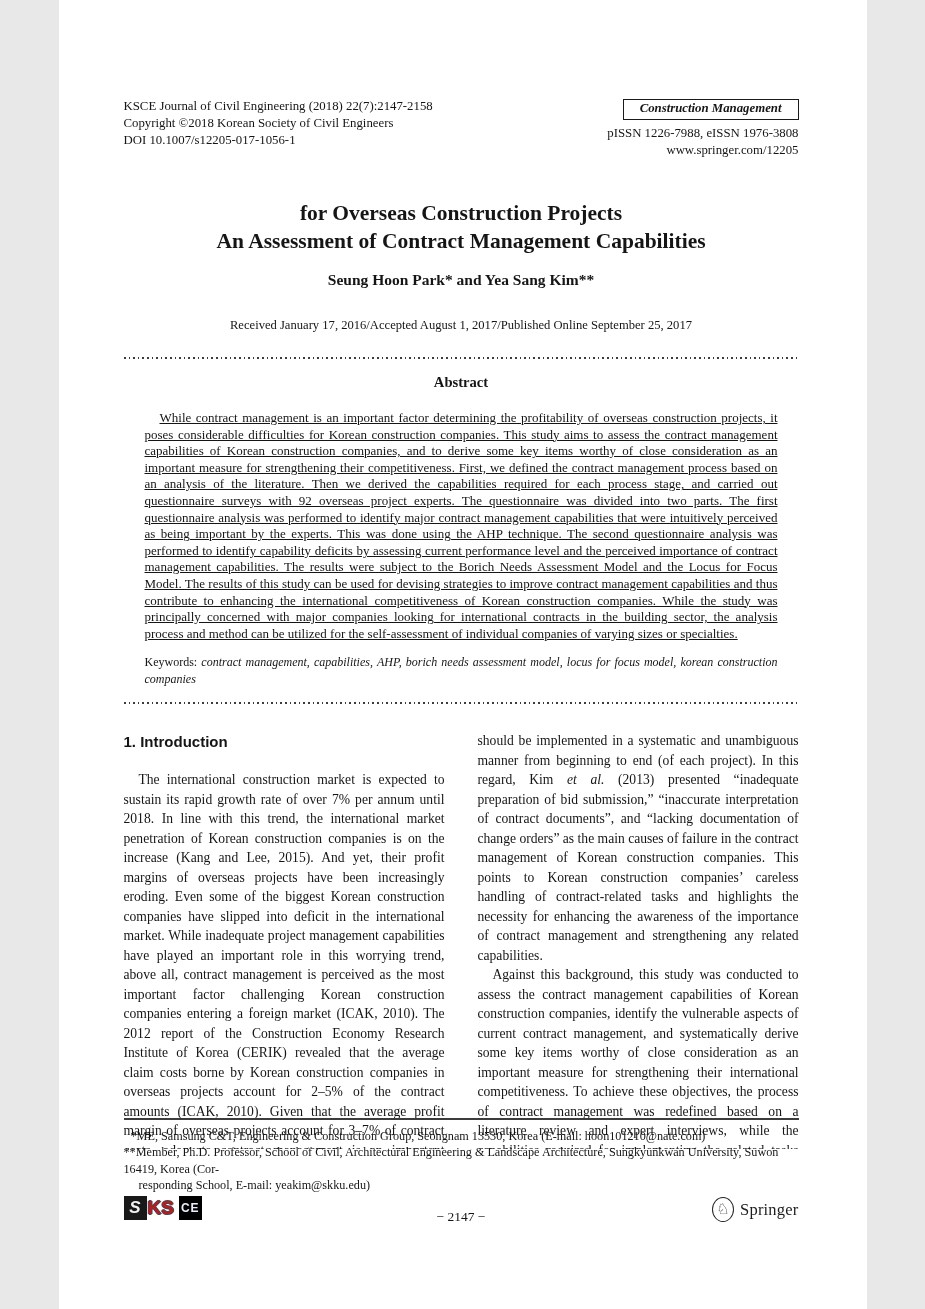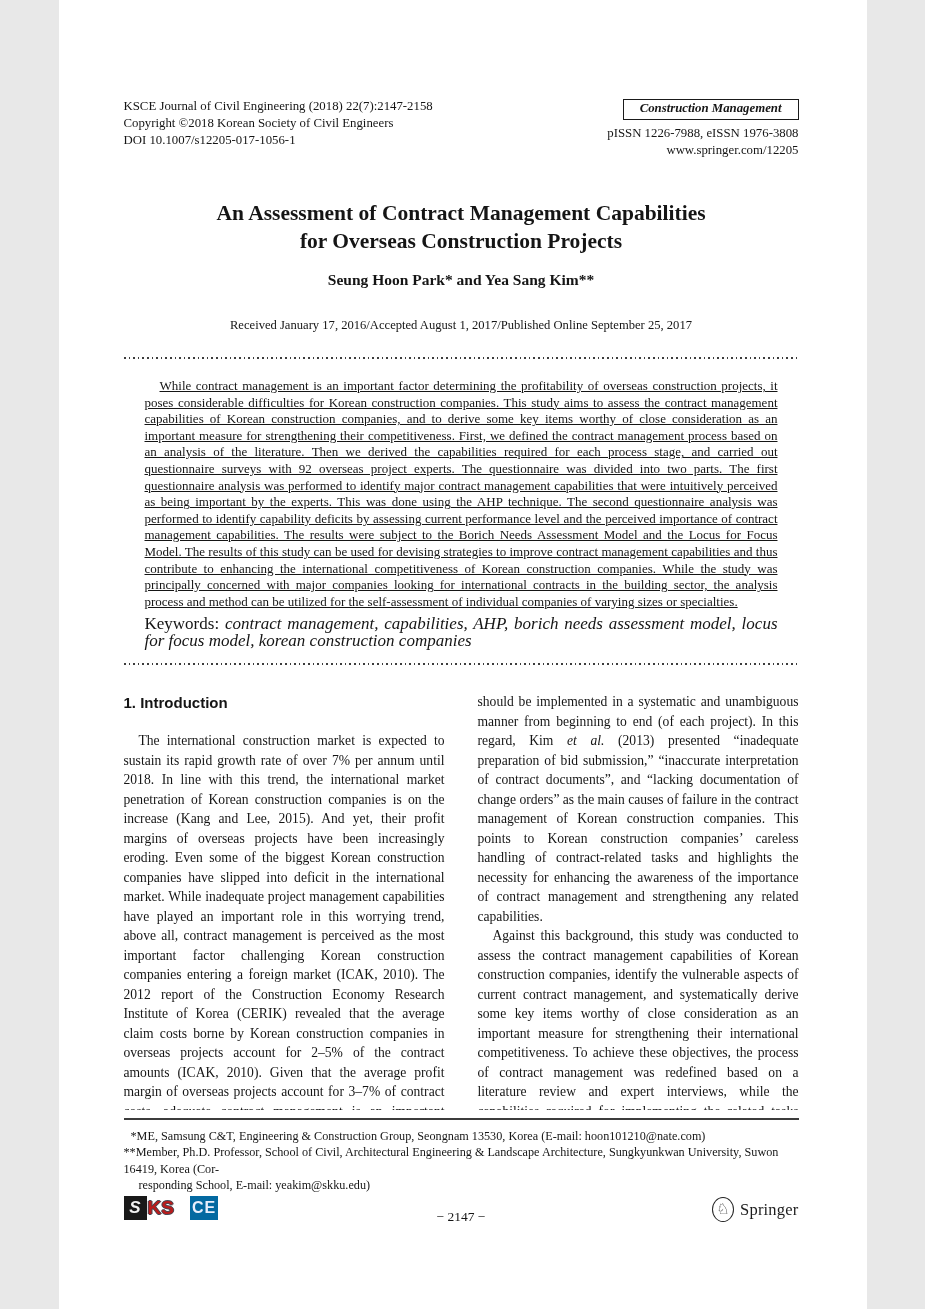--- a/index.html
+++ b/index.html
@@ -40,22 +40,22 @@
   .dotted-rule.second { margin-top:14px; }
 
   
   .abs-head { margin-top:15px; text-align:center; font-size:14.6px; font-weight:bold; }
   .abs-body {
     margin-top:19px; padding:0 21px;
     font-size:13px; line-height:16.6px;
     text-align:justify; text-indent:15px;text-decoration:underline;
   }
   .keywords {
-    margin-top:5px; padding:0 21px;
-    font-size:17px; line-height:17px; text-align:justify;
+    margin-top:12px; padding:0 21px;
+    font-size:12px; line-height:17px; text-align:justify;
   }
   .run-italic { font-style:italic; }
 
   
   .cols { display:flex; gap:33px; margin-top:27px; max-height:418px; overflow:hidden; }
   .col { width:50%; }
   .sec-head {
     font-family:"Liberation Sans", sans-serif;
     font-size:15px; font-weight:bold; margin:2px 0 20px 0;
   }
@@ -80,22 +80,22 @@
     width:23px; height:24px; background:#191919; color:#f2f2f2;
     font-family:"Liberation Sans", sans-serif; font-weight:bold; font-size:17px;
     display:flex; align-items:center; justify-content:center; font-style:italic;
   }
   .ksce-ks {
     font-family:"Liberation Sans", sans-serif; font-weight:bold; font-size:19px; letter-spacing:0px;
     color:#b91c1c; margin-left:1px;
     text-shadow:1px 0 #4a4a55,-1px 0 #4a4a55,0 1px #4a4a55,0 -1px #4a4a55;
   }
   .ksce-ce {
-    margin-left:16px; background:#0369a1; color:#e8eefc;
-    font-family:"Liberation Sans", sans-serif; font-weight:bold; font-size:16px;
+    margin-left:5px; background:#000000; color:#e8eefc;
+    font-family:"Liberation Sans", sans-serif; font-weight:bold; font-size:12px;
     padding:2px 2px; height:20px; display:flex; align-items:center; letter-spacing:1px;
   }
   .springer { position:absolute; right:0; top:4px; display:flex; align-items:center; gap:6px; }
   .springer-oval {
     width:20px; height:23px; border:1.3px solid #222; border-radius:50%;
     display:flex; align-items:center; justify-content:center;
     font-size:15px; line-height:1; color:#222;
   }
   .springer-word { font-size:16.5px; color:#1d1d1d; letter-spacing:0.2px; }
 </style>
@@ -112,28 +112,29 @@
         <div>DOI 10.1007/s12205-017-1056-1</div>
       </div>
       <div class="hdr-right">
         <div class="badge">Construction Management</div>
         <div class="issn">pISSN 1226-7988, eISSN 1976-3808</div>
         <div class="url">www.springer.com/12205</div>
       </div>
     </div>
 
     <div class="title">
+      <div>for Overseas Construction Projects</div>
       <div>An Assessment of Contract Management Capabilities</div>
-      <div>for Overseas Construction Projects</div>
     </div>
     <div class="authors">Seung Hoon Park* and Yea Sang Kim**</div>
     <div class="received">Received January 17, 2016/Accepted August 1, 2017/Published Online September 25, 2017</div>
 
     <div class="dotted-rule"></div>
 
+    <div class="abs-head">Abstract</div>
     <div class="abs-body">While contract management is an important factor determining the profitability of overseas construction projects, it poses considerable difficulties for Korean construction companies. This study aims to assess the contract management capabilities of Korean construction companies, and to derive some key items worthy of close consideration as an important measure for strengthening their competitiveness. First, we defined the contract management process based on an analysis of the literature. Then we derived the capabilities required for each process stage, and carried out questionnaire surveys with 92 overseas project experts. The questionnaire was divided into two parts. The first questionnaire analysis was performed to identify major contract management capabilities that were intuitively perceived as being important by the experts. This was done using the AHP technique. The second questionnaire analysis was performed to identify capability deficits by assessing current performance level and the perceived importance of contract management capabilities. The results were subject to the Borich Needs Assessment Model and the Locus for Focus Model. The results of this study can be used for devising strategies to improve contract management capabilities and thus contribute to enhancing the international competitiveness of Korean construction companies. While the study was principally concerned with major companies looking for international contracts in the building sector, the analysis process and method can be utilized for the self-assessment of individual companies of varying sizes or specialties.</div>
     <div class="keywords"><span>Keywords: </span><span class="run-italic">contract management, capabilities, AHP, borich needs assessment model, locus for focus model, korean construction companies</span></div>
 
     <div class="dotted-rule second"></div>
 
     <div class="cols">
       <div class="col">
         <div class="sec-head">1. Introduction</div>
         <p class="para">The international construction market is expected to sustain its rapid growth rate of over 7% per annum until 2018. In line with this trend, the international market penetration of Korean construction companies is on the increase (Kang and Lee, 2015). And yet, their profit margins of overseas projects have been increasingly eroding. Even some of the biggest Korean construction companies have slipped into deficit in the international market. While inadequate project management capabilities have played an important role in this worrying trend, above all, contract management is perceived as the most important factor challenging Korean construction companies entering a foreign market (ICAK, 2010). The 2012 report of the Construction Economy Research Institute of Korea (CERIK) revealed that the average claim costs borne by Korean construction companies in overseas projects account for 2–5% of the contract amounts (ICAK, 2010). Given that the average profit margin of overseas projects account for 3–7% of contract costs, adequate contract management is an important determinant of the profit margins of overseas projects.</p>
         <p class="para">To be able to respond to overseas’ claims, contract management</p>

